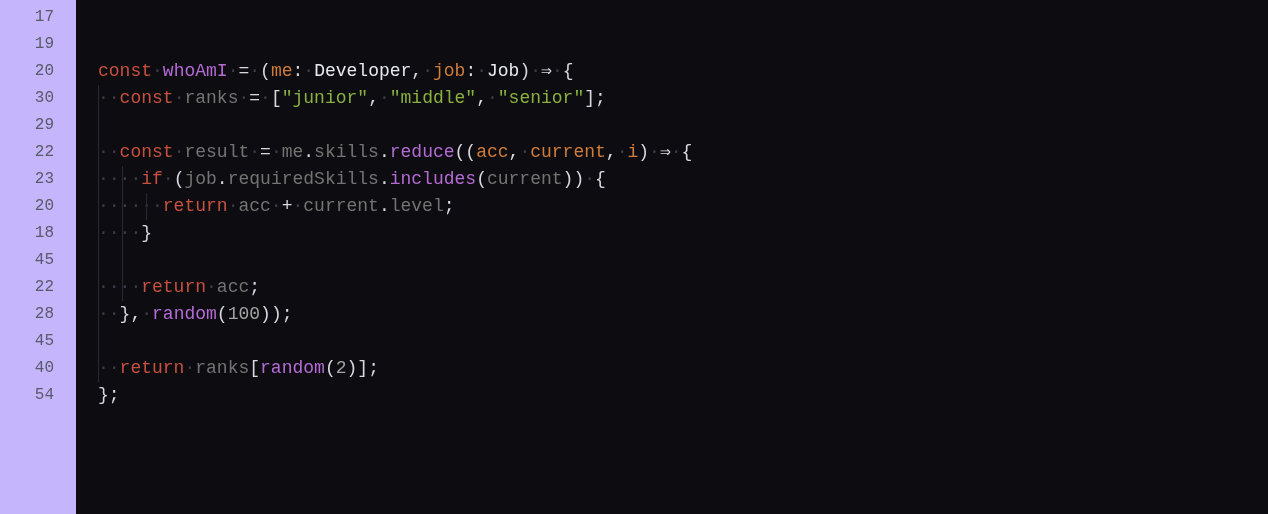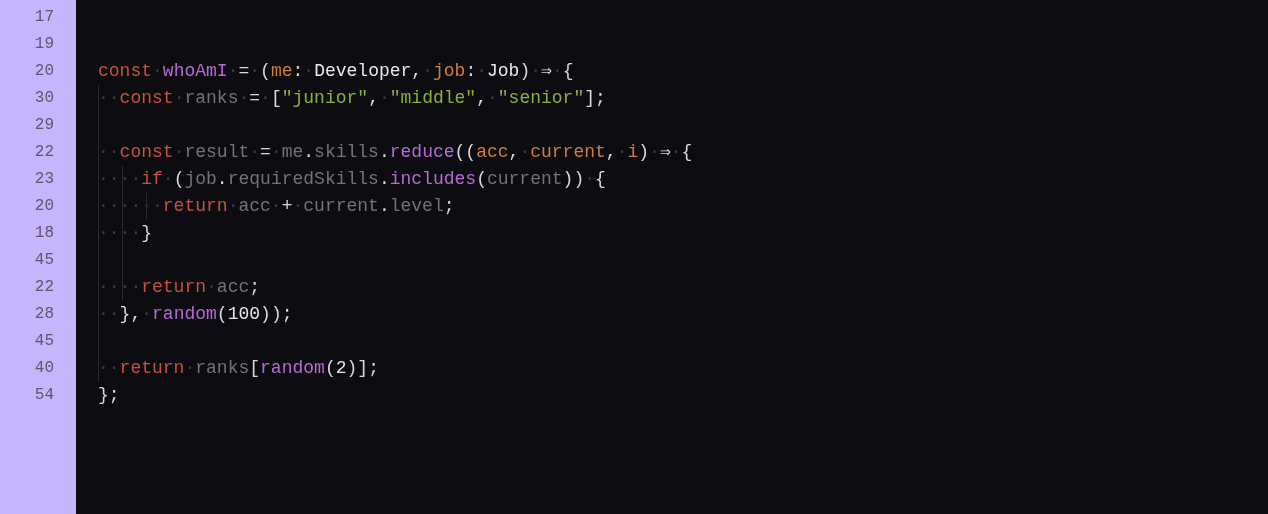--- a/index.html
+++ b/index.html
@@ -54,21 +54,21 @@
     top: 0;
   }
 
   
   .kw      { color: #c7503f; }   
   .fn      { color: #b56ad6; }   
   .type    { color: #e8e8f0; }   
   .param   { color: #d07c3b; }   
   .ident   { color: #737373; }
   .string  { color: #8ab13e; }   
-  .num     { color: #e5e5e5; }   
+  .num     { color: #a3a3a3; }   
   .op      { color: #d8d8e0; }   
   .punct   { color: #d8d8e0; }   
   .arrow   { color: #d8d8e0; }
   .ws-dot  { color: #3c3c48; }   
 
   .ws-dot { letter-spacing: 0; }
 </style>
 </head>
 <body>
 

